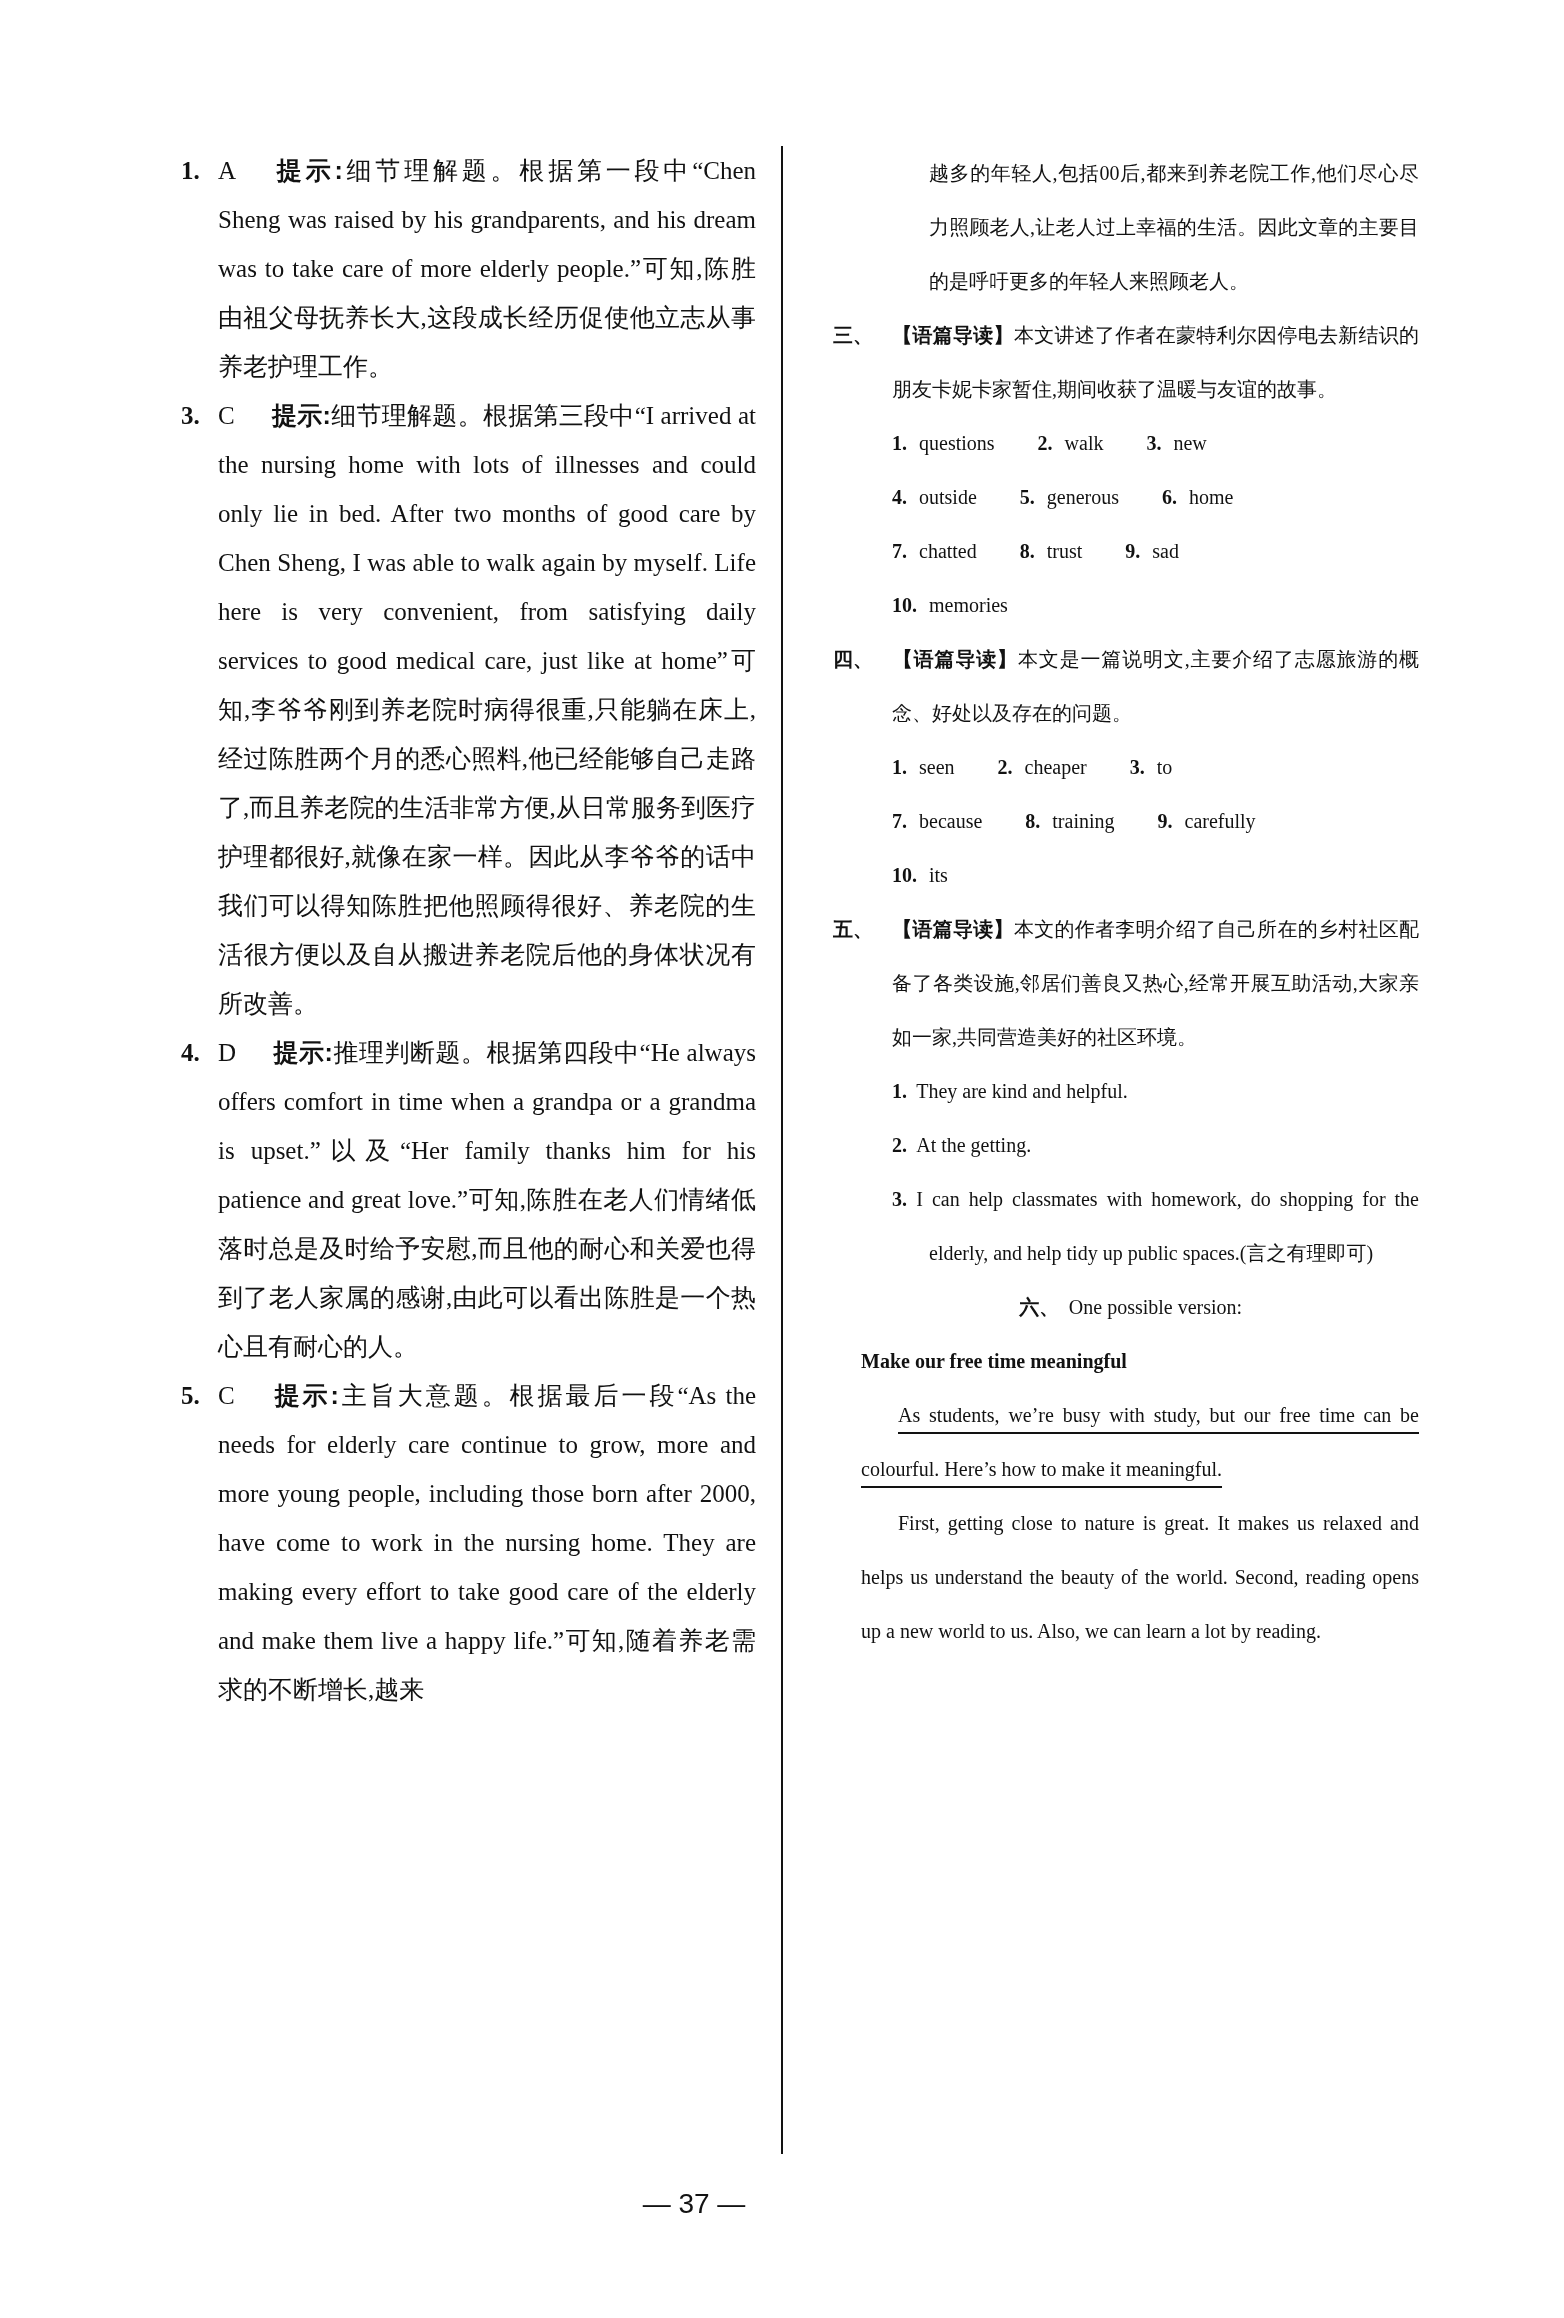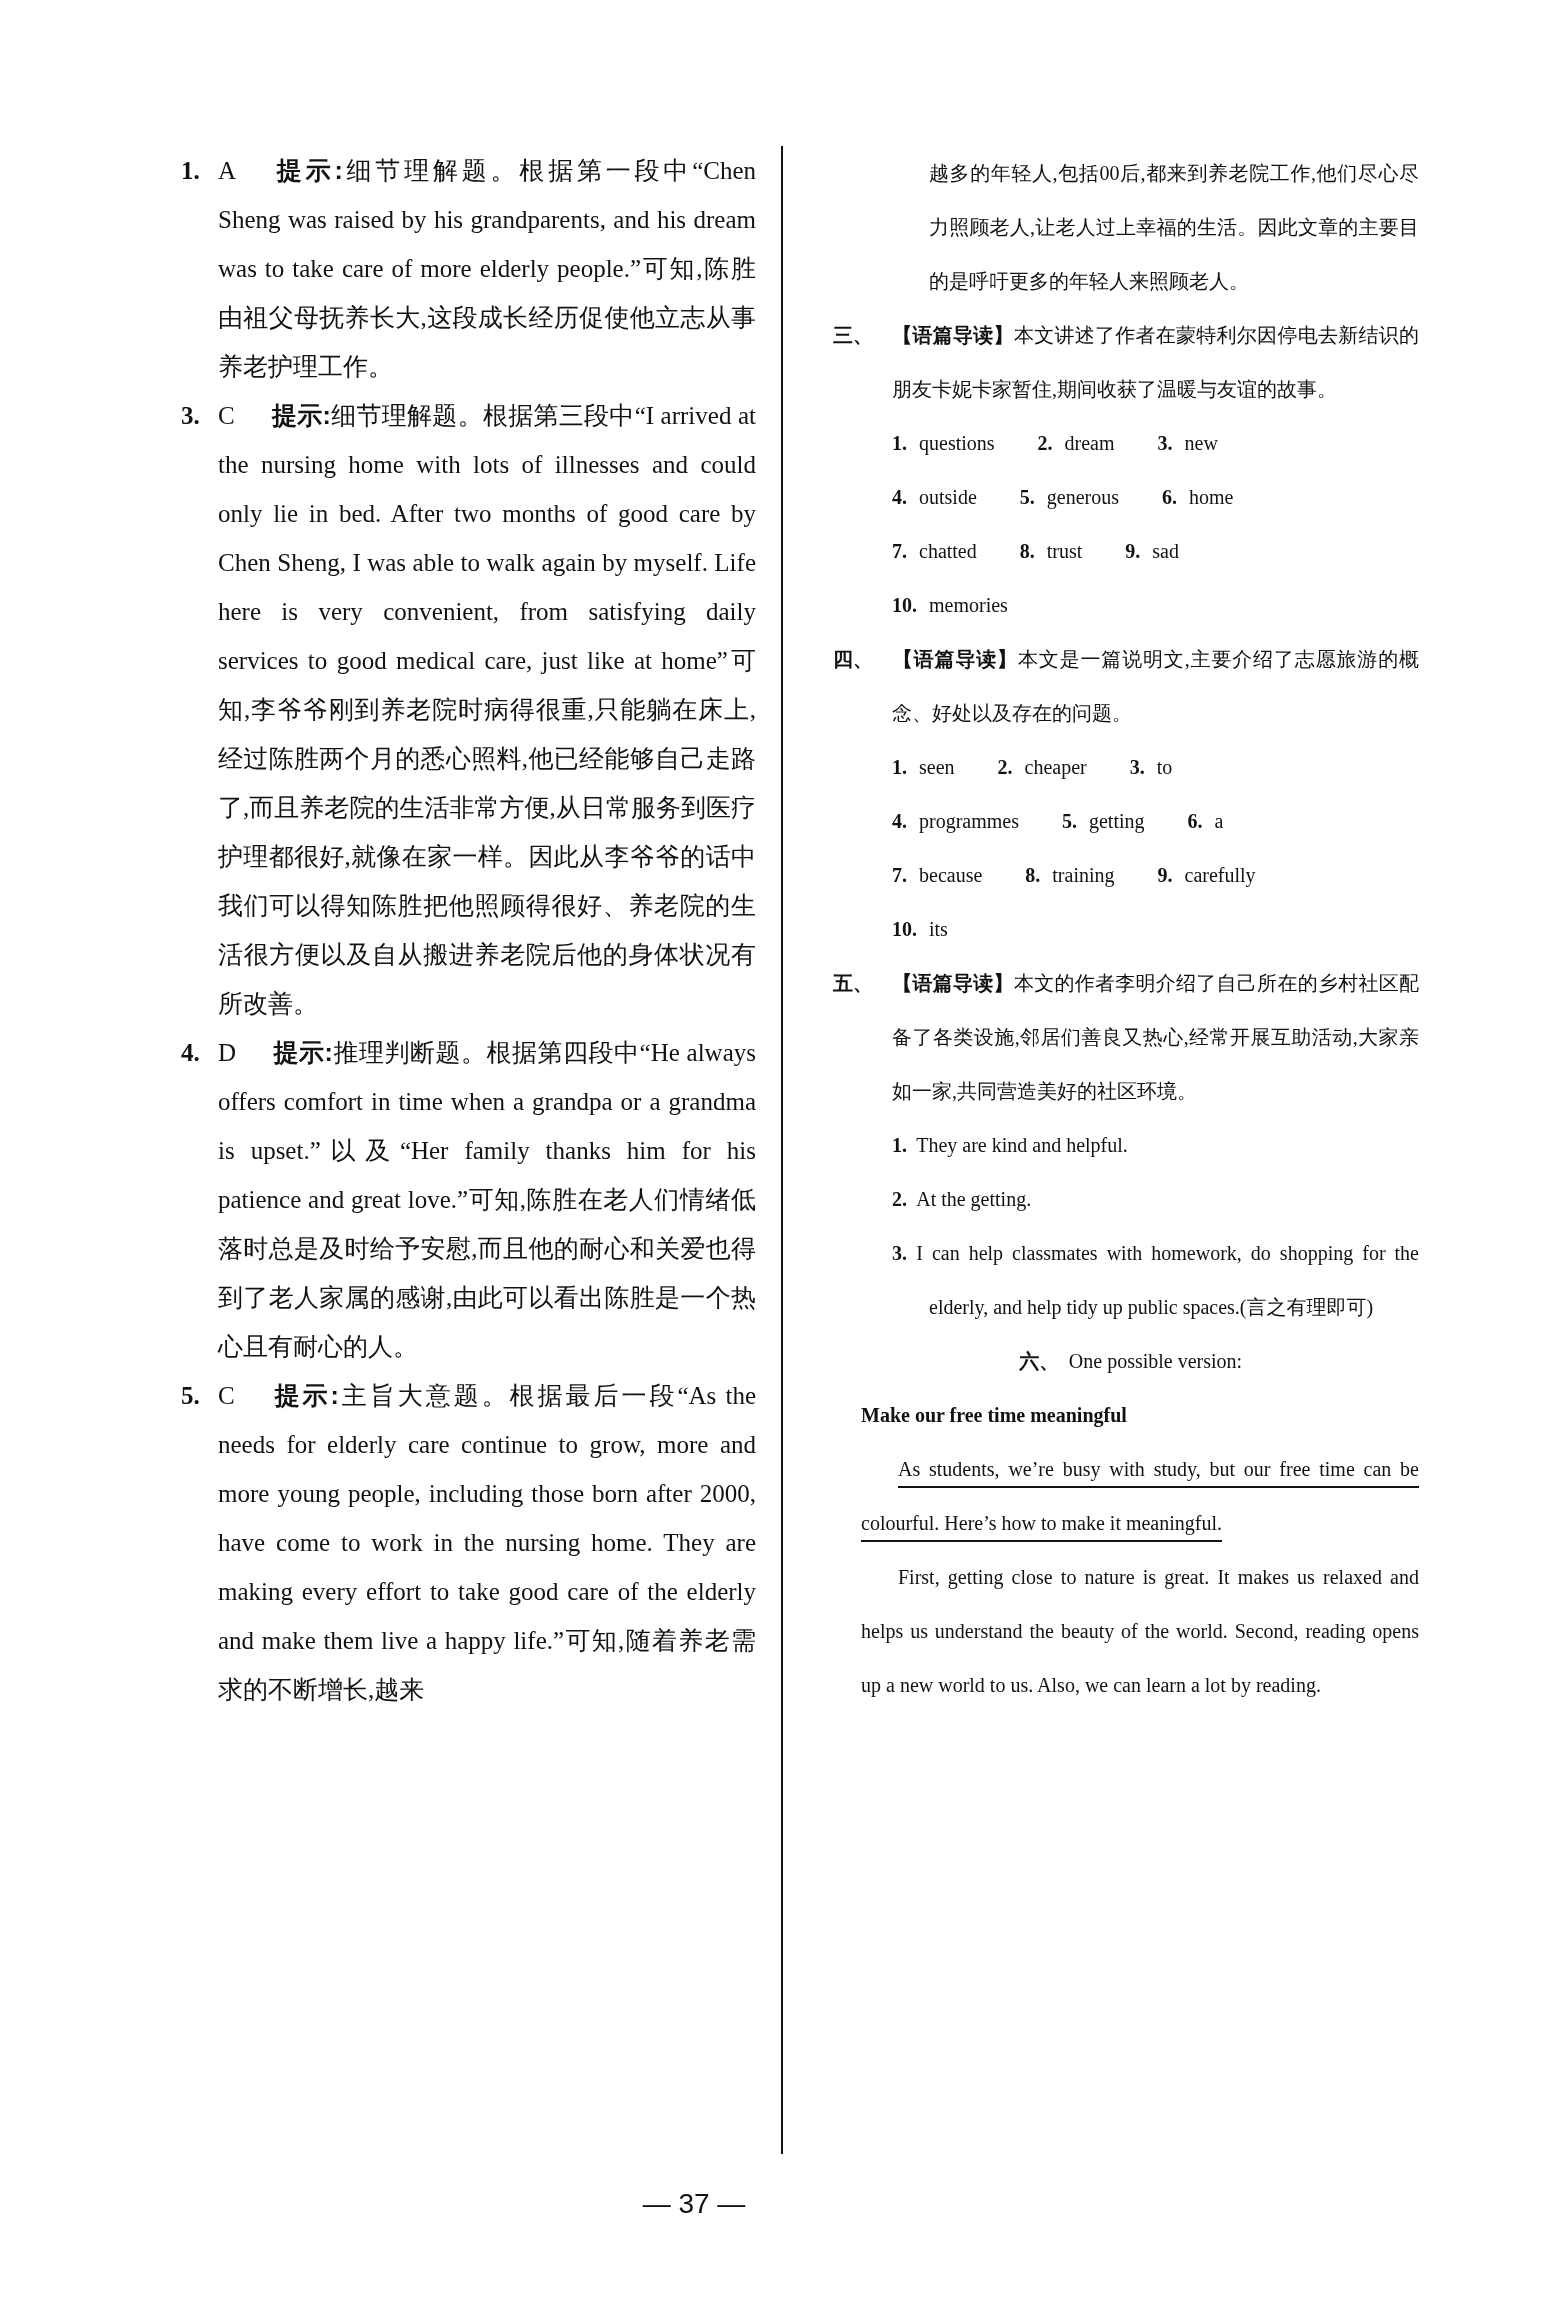--- a/index.html
+++ b/index.html
@@ -74,21 +74,21 @@
 
   <div class="col col-right">
 
     <p class="cont"><span>越多的年轻人,包括00后,都来到养老院工作,他们尽心尽力照顾老人,让老人过上幸福的生活。因此文章的主要目的是呼吁更多的年轻人来照顾老人。</span></p>
 
     <p class="sec">
       <b class="marker">三、</b><b class="tag">【语篇导读】</b><span>本文讲述了作者在蒙特利尔因停电去新结识的朋友卡妮卡家暂住,期间收获了温暖与友谊的故事。</span>
     </p>
     <p class="ans-row">
       <span class="pair"><b class="pn">1.</b><span>questions</span></span>
-      <span class="pair"><b class="pn">2.</b><span>dream</span></span>
+      <span class="pair"><b class="pn">2.</b><span>walk</span></span>
       <span class="pair"><b class="pn">3.</b><span>new</span></span>
     </p>
     <p class="ans-row">
       <span class="pair"><b class="pn">4.</b><span>outside</span></span>
       <span class="pair"><b class="pn">5.</b><span>generous</span></span>
       <span class="pair"><b class="pn">6.</b><span>home</span></span>
     </p>
     <p class="ans-row">
       <span class="pair"><b class="pn">7.</b><span>chatted</span></span>
       <span class="pair"><b class="pn">8.</b><span>trust</span></span>
@@ -98,25 +98,20 @@
       <span class="pair"><b class="pn">10.</b><span>memories</span></span>
     </p>
 
     <p class="sec">
       <b class="marker">四、</b><b class="tag">【语篇导读】</b><span>本文是一篇说明文,主要介绍了志愿旅游的概念、好处以及存在的问题。</span>
     </p>
     <p class="ans-row">
       <span class="pair"><b class="pn">1.</b><span>seen</span></span>
       <span class="pair"><b class="pn">2.</b><span>cheaper</span></span>
       <span class="pair"><b class="pn">3.</b><span>to</span></span>
-    </p>
-    <p class="ans-row">
-      <span class="pair"><b class="pn">4.</b><span>programmes</span></span>
-      <span class="pair"><b class="pn">5.</b><span>getting</span></span>
-      <span class="pair"><b class="pn">6.</b><span>a</span></span>
     </p>
     <p class="ans-row">
       <span class="pair"><b class="pn">7.</b><span>because</span></span>
       <span class="pair"><b class="pn">8.</b><span>training</span></span>
       <span class="pair"><b class="pn">9.</b><span>carefully</span></span>
     </p>
     <p class="ans-row">
       <span class="pair"><b class="pn">10.</b><span>its</span></span>
     </p>
 

